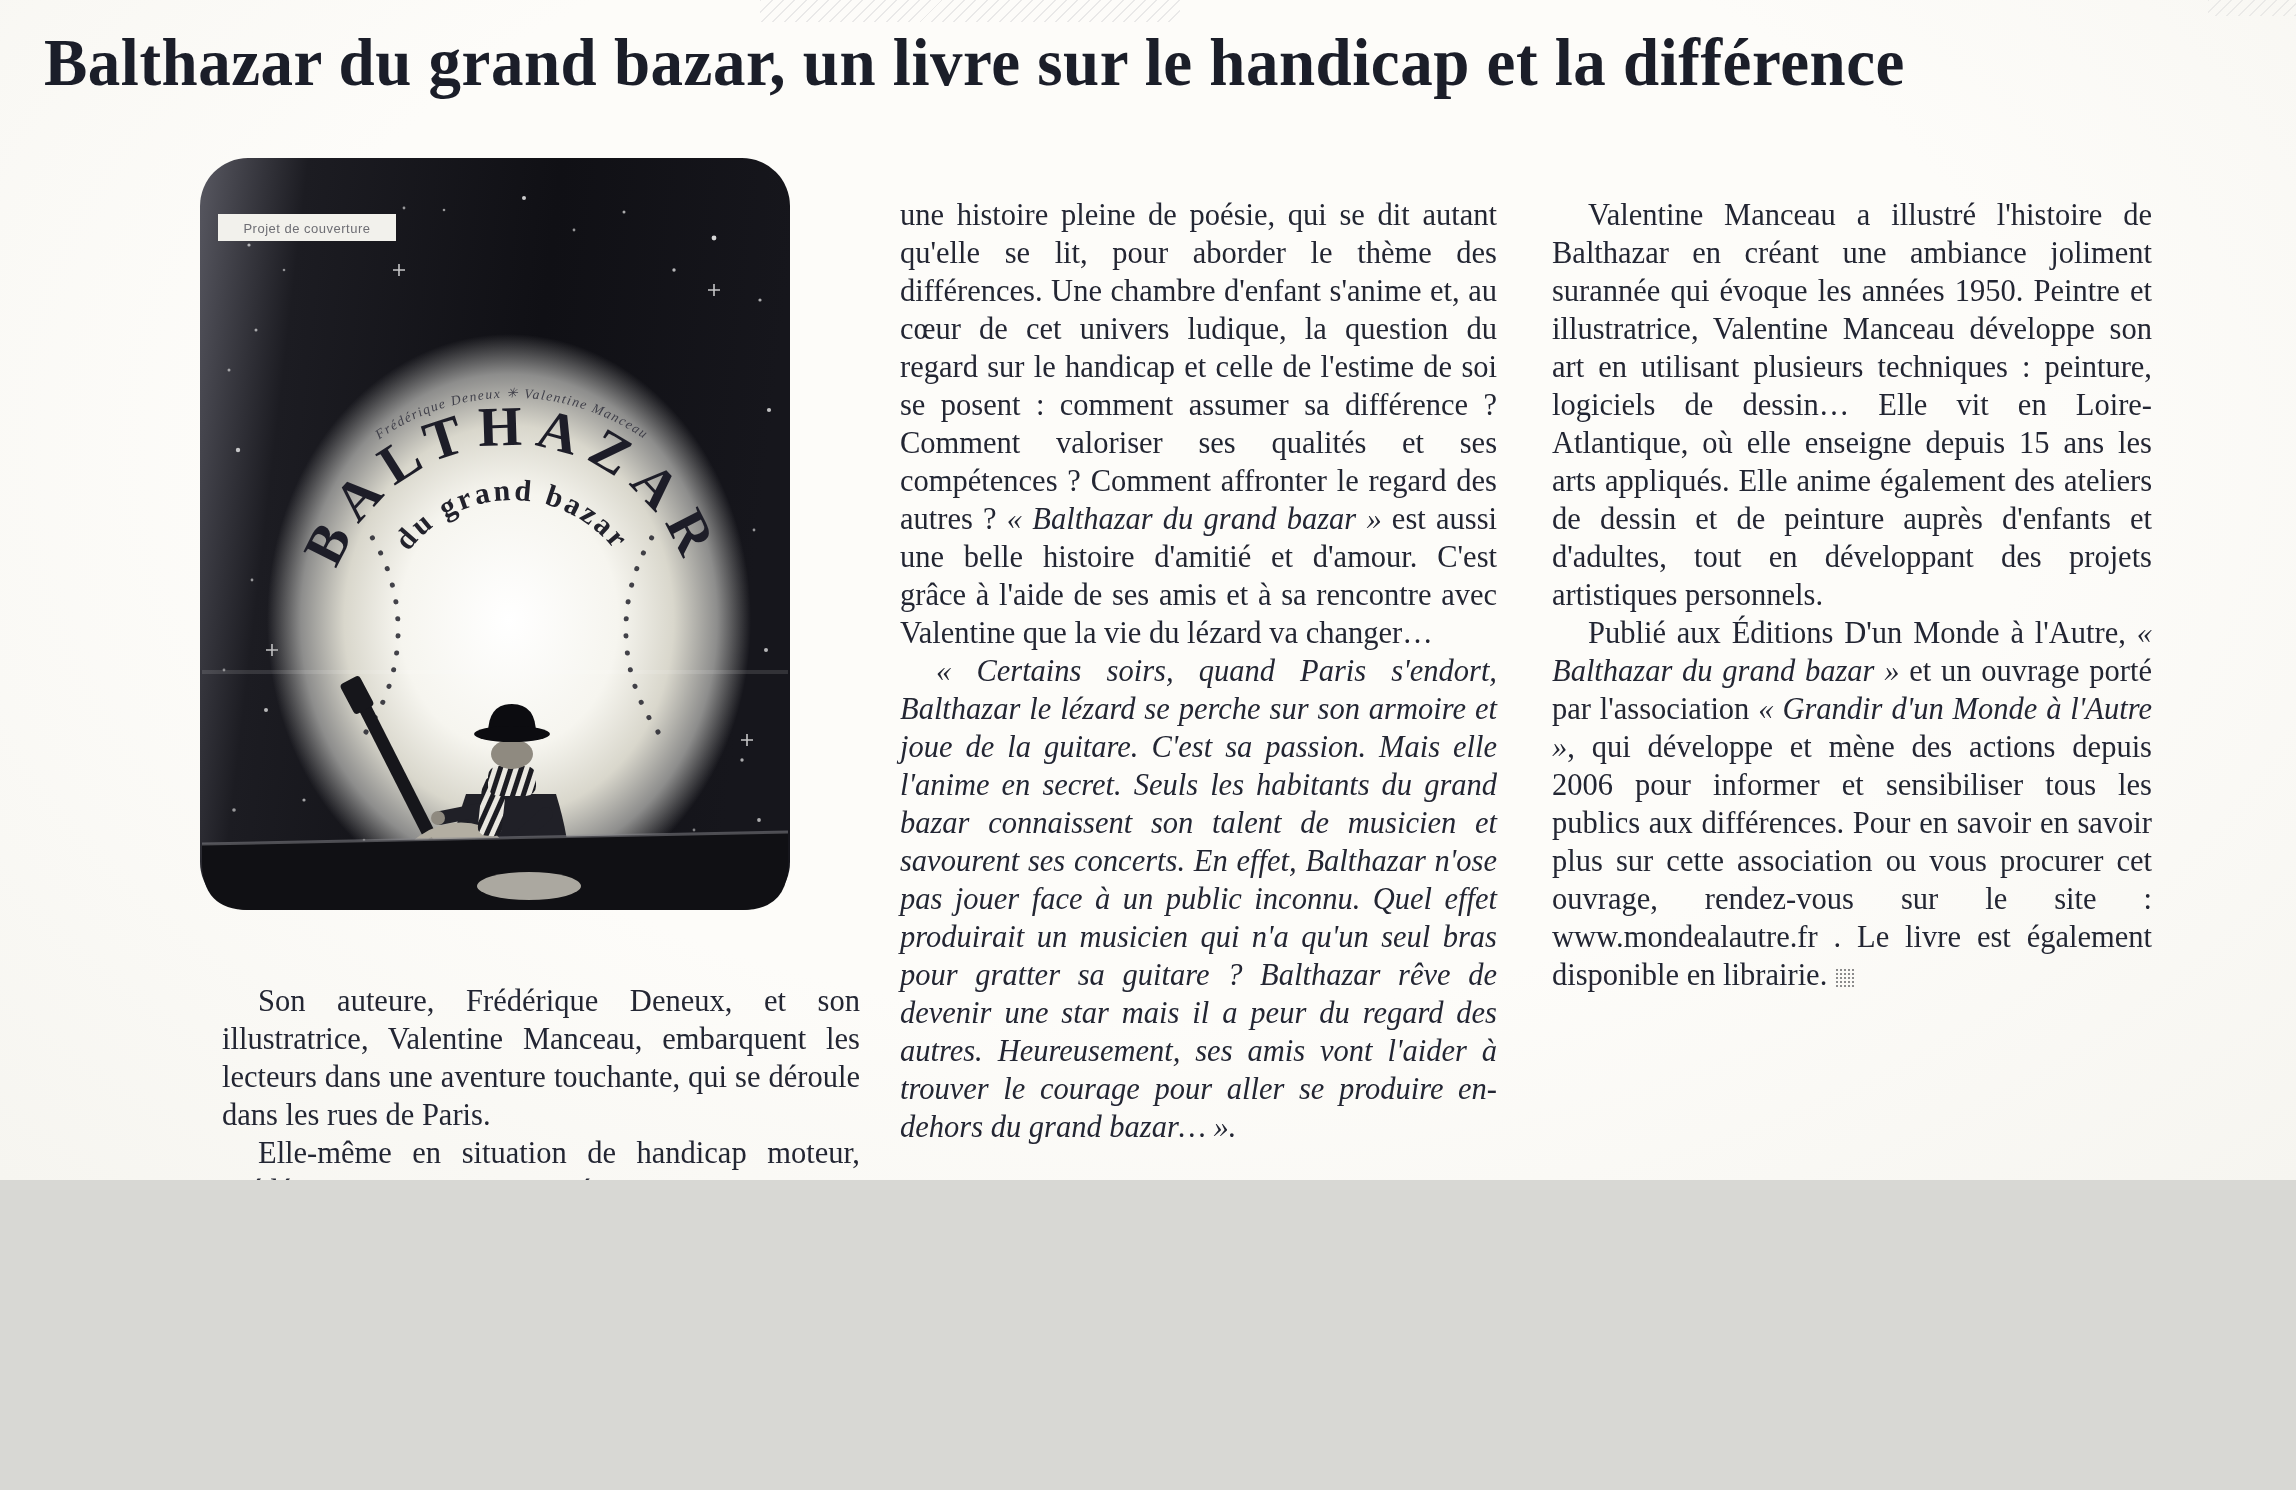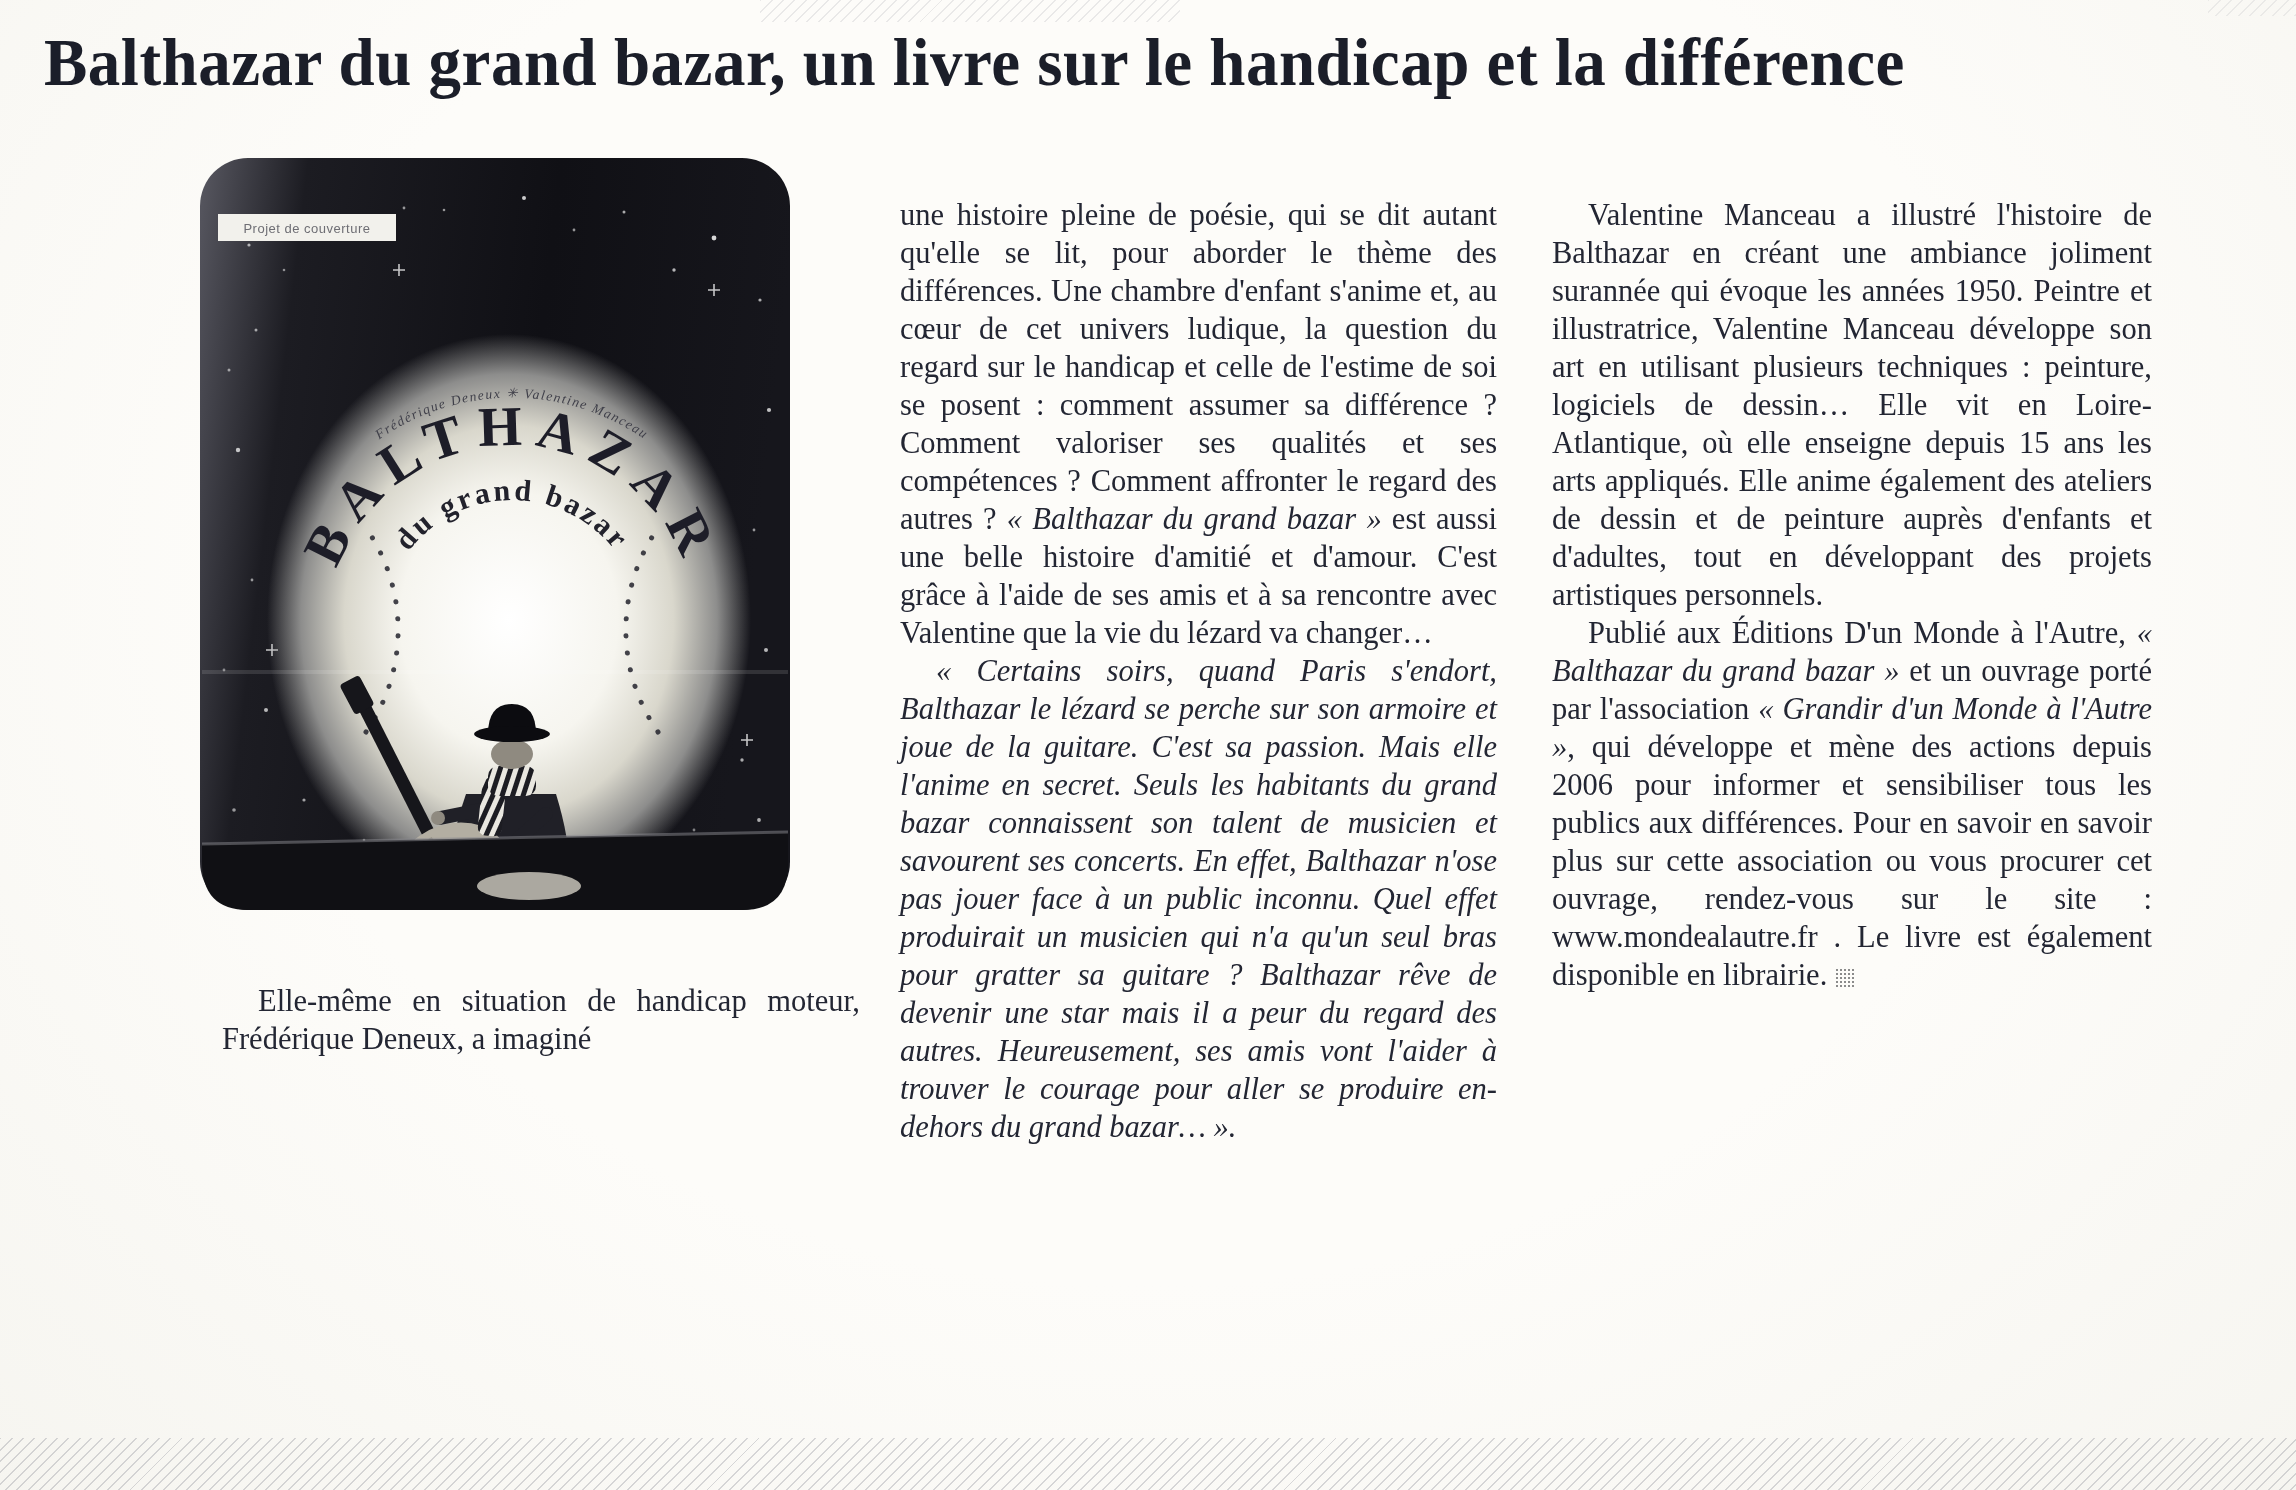--- a/index.html
+++ b/index.html
@@ -1,17 +1,17 @@
 <!DOCTYPE html>
 <html lang="fr"><head>
 <meta charset="utf-8">
 <style>
   html,body{margin:0;padding:0;background:#d8d8d4;}
   .page{
-    position:relative;width:2296px;height:1490px;overflow:hidden;
+    position:relative;width:2296px;height:1180px;overflow:hidden;
     background:radial-gradient(ellipse at 50% 38%, #fdfcf9 55%, #f6f5f0 100%);
     font-family:"Liberation Serif","DejaVu Serif",serif;color:#232633;
   }
   .title{
     position:absolute;left:44px;top:24px;margin:0;white-space:nowrap;
     font-size:65px;font-weight:700;letter-spacing:.5px;color:#1b1e29;
     transform:scaleY(1.04);transform-origin:left top;
   }
   .col{position:absolute;font-size:30.5px;line-height:38px;text-align:justify;margin-top:36px;}
   .col-left{left:222px;top:946px;width:638px;}
@@ -153,20 +153,21 @@
       <ellipse cx="335" cy="736" rx="52" ry="14" fill="#c7c3b8" opacity=".85"></ellipse>
 
       <g>
         <rect x="24" y="64" width="178" height="27" fill="#f2f1ec"></rect>
         <text x="113" y="83" font-family="Liberation Sans, DejaVu Sans, sans-serif" font-size="13" fill="#6e6e74" text-anchor="middle" letter-spacing=".5">Projet de couverture</text>
       </g>
     </svg>
   </figure>
 
   <div class="col col-left">
+      <p class="para indent"><span>Son auteure, Frédérique Deneux, et son illustratrice, Valentine Manceau, embarquent les lecteurs dans une aventure touchante, qui se déroule dans les rues de Paris.</span></p>
       <p class="para indent"><span>Elle-même en situation de handicap moteur, Frédérique Deneux, a imaginé</span></p>
     </div>
   <div class="col col-middle">
       <p class="para"><span>une histoire pleine de poésie, qui se dit autant qu'elle se lit, pour aborder le thème des différences. Une chambre d'enfant s'anime et, au cœur de cet univers ludique, la question du regard sur le handicap et celle de l'estime de soi se posent : comment assumer sa différence ? Comment valoriser ses qualités et ses compétences ? Comment affronter le regard des autres ? </span><em>« Balthazar du grand bazar »</em><span> est aussi une belle histoire d'amitié et d'amour. C'est grâce à l'aide de ses amis et à sa rencontre avec Valentine que la vie du lézard va changer…</span></p>
       <p class="para indent italic"><span>« Certains soirs, quand Paris s'endort, Balthazar le lézard se perche sur son armoire et joue de la guitare. C'est sa passion. Mais elle l'anime en secret. Seuls les habitants du grand bazar connaissent son talent de musicien et savourent ses concerts. En effet, Balthazar n'ose pas jouer face à un public inconnu. Quel effet produirait un musicien qui n'a qu'un seul bras pour gratter sa guitare ? Balthazar rêve de devenir une star mais il a peur du regard des autres. Heureusement, ses amis vont l'aider à trouver le courage pour aller se produire en-dehors du grand bazar… ».</span></p>
     </div>
   <div class="col col-right">
       <p class="para indent"><span>Valentine Manceau a illustré l'histoire de Balthazar en créant une ambiance joliment surannée qui évoque les années 1950. Peintre et illustratrice, Valentine Manceau développe son art en utilisant plusieurs techniques : peinture, logiciels de dessin… Elle vit en Loire-Atlantique, où elle enseigne depuis 15 ans les arts appliqués. Elle anime également des ateliers de dessin et de peinture auprès d'enfants et d'adultes, tout en développant des projets artistiques personnels.</span></p>
       <p class="para indent"><span>Publié aux Éditions D'un Monde à l'Autre, </span><em>« Balthazar du grand bazar »</em><span> et un ouvrage porté par l'association </span><em>« Grandir d'un Monde à l'Autre »</em><span>, qui développe et mène des actions depuis 2006 pour informer et sensibiliser tous les publics aux différences. Pour en savoir en savoir plus sur cette association ou vous procurer cet ouvrage, rendez-vous sur le site : www.mondealautre.fr . Le livre est également disponible en librairie.</span><span class="end-mark"></span></p>
     </div>

